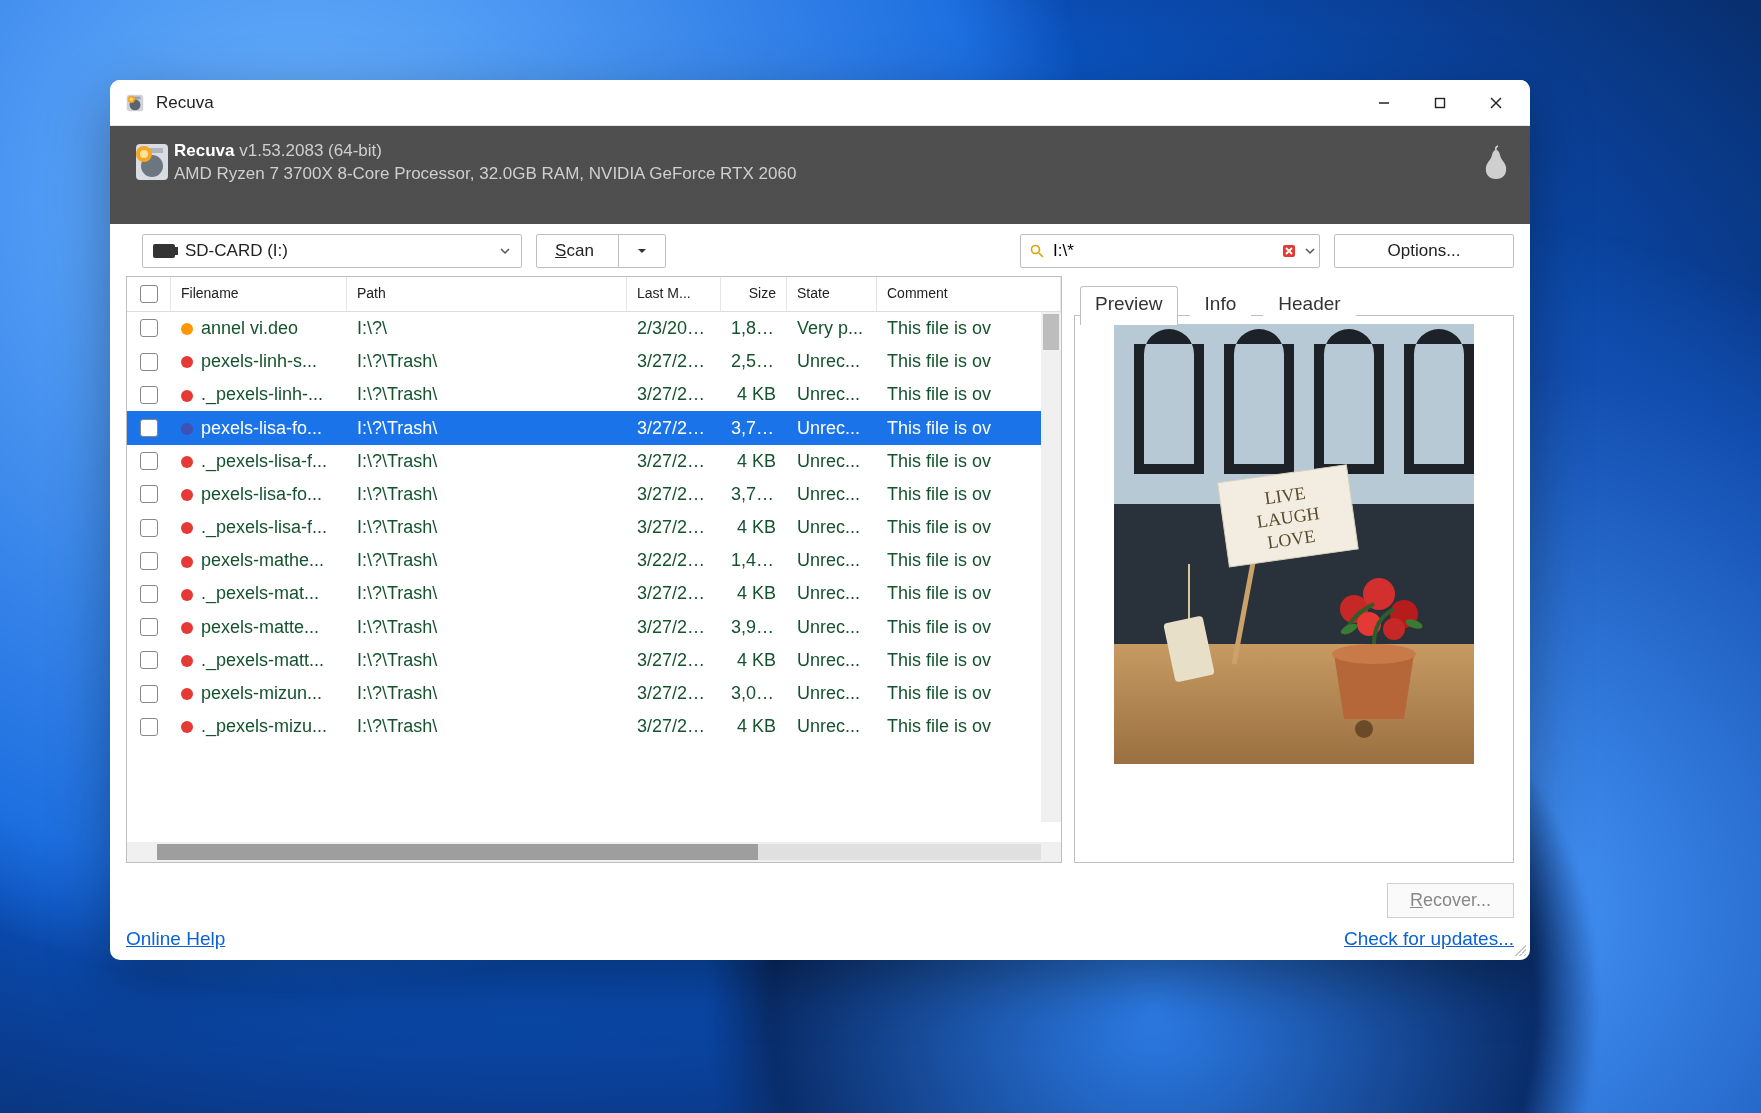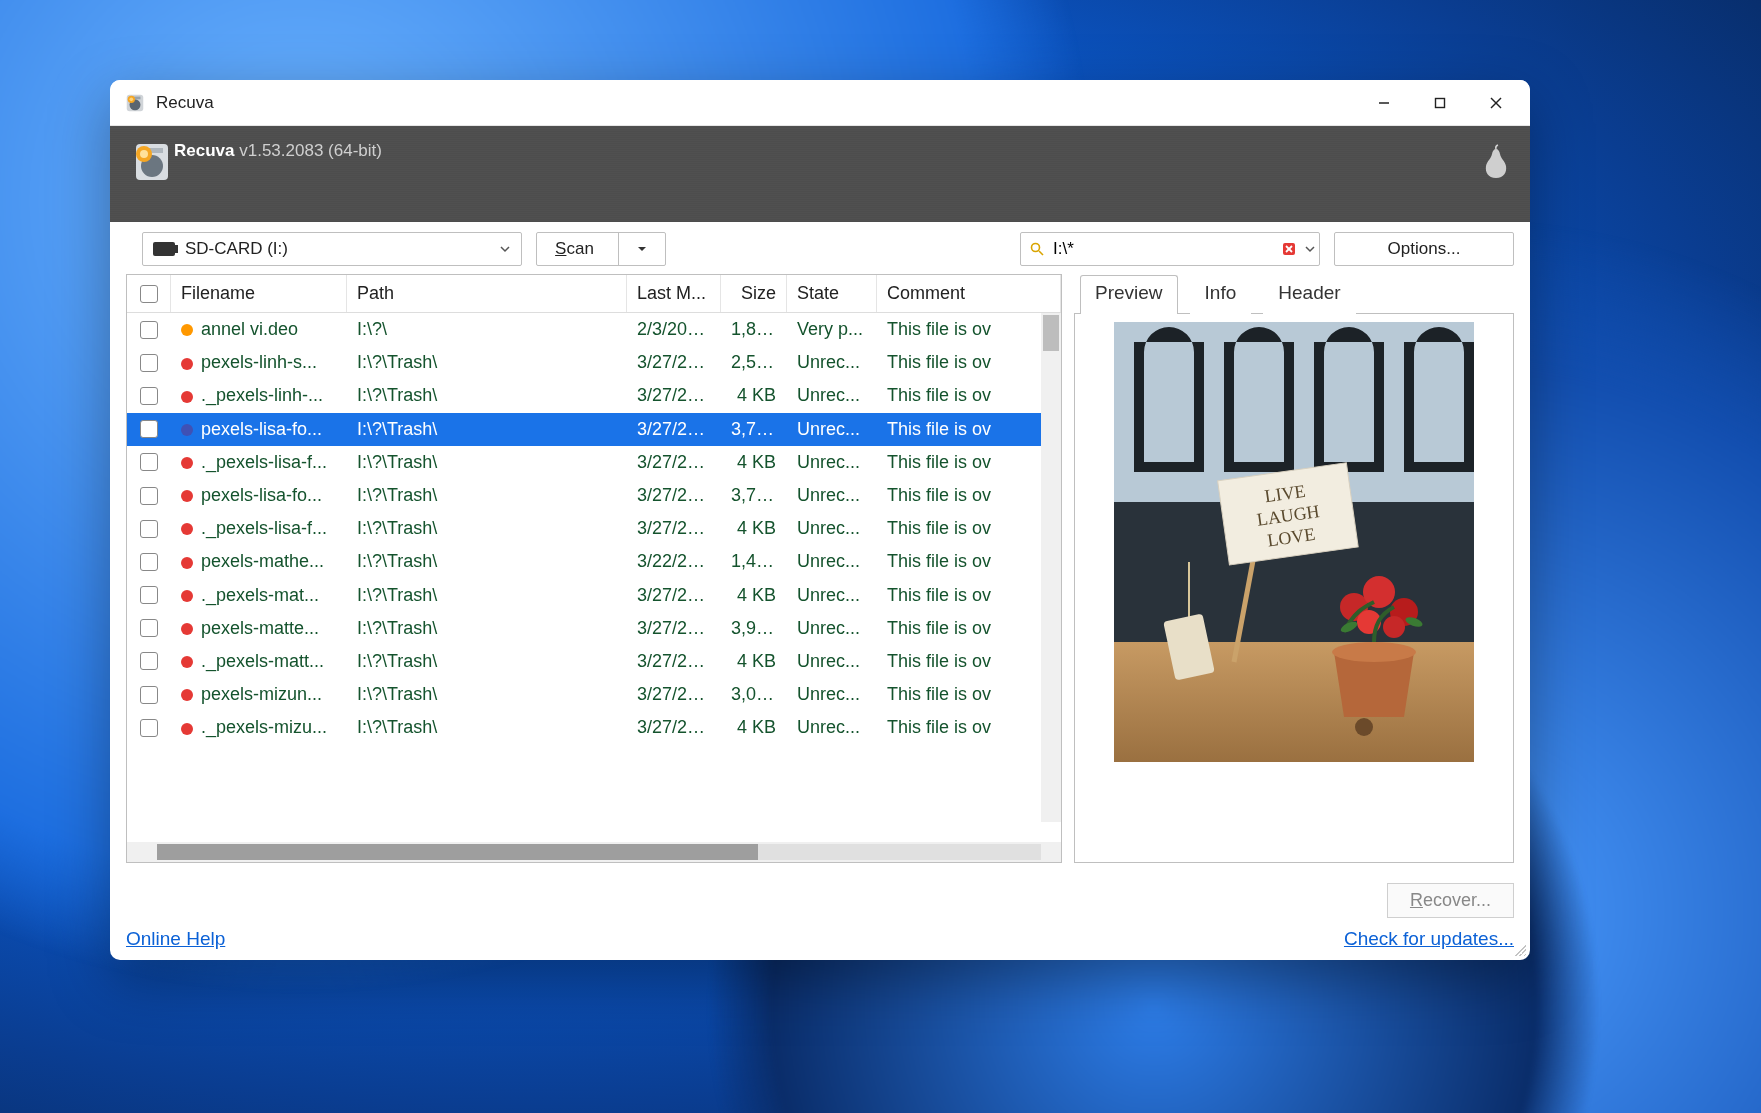--- a/index.html
+++ b/index.html
@@ -54,41 +54,41 @@
   .scan-btn .split { width:1px; height:100%; background:#bfbfbf; margin-left:6px;}
   .path-combo { width:300px; margin-left:auto; padding:0 8px; gap:8px; }
   .path-combo .search-ico { color:#d9a400; }
   .path-combo input { border:none; outline:none; flex:1; font-size:17px; background:transparent;}
   .path-combo .clear { color:#d93025; font-weight:bold; }
   .options-btn { width:180px; justify-content:center; }
   
   .main { flex:1; display:flex; gap:12px; padding:0 16px 10px 16px; min-height:0;}
   
   .list-pane { flex:1; border:1px solid #bfbfbf; display:flex; flex-direction:column; min-width:0; position:relative;}
-  .list-header { display:flex; background:#fff; border-bottom:1px solid #ddd; font-size:18px; color:#222;}
+  .list-header { display:flex; background:#fff; border-bottom:1px solid #ddd; font-size:14px; color:#222;}
   .list-header .hcell { padding:8px 10px; border-right:1px solid #e5e5e5; overflow:hidden; text-overflow:ellipsis; white-space:nowrap;}
   .col-chk{width:44px;flex:0 0 44px;display:flex;align-items:center;justify-content:center;}
   .col-fn{flex:0 0 176px;} .col-path{flex:0 0 280px;} .col-lm{flex:0 0 94px;}
   .col-sz{flex:0 0 66px; text-align:right;} .col-st{flex:0 0 90px;} .col-cm{flex:1;}
   .list-body { flex:1; overflow:hidden; position:relative; background:#fff;}
   .row { display:flex; align-items:center; height:33.2px; font-size:18px; color:#14532d; }
   .row .cell { padding:0 10px; overflow:hidden; text-overflow:ellipsis; white-space:nowrap; border-right:1px solid transparent;}
   .row.selected { background:#1a73e8; color:#fff; }
   .status-dot { width:12px;height:12px;border-radius:50%; display:inline-block; margin-right:8px; vertical-align:middle;}
   .dot-orange{background:#ff9800;} .dot-red{background:#e53935;} .dot-blue{background:#3f51b5;}
   .chk { width:18px;height:18px;border:1.5px solid #888;border-radius:3px;background:#fff;}
   .vscroll { position:absolute; right:0; top:0; bottom:20px; width:20px; background:#f0f0f0;}
   .vscroll .thumb{position:absolute; left:2px; right:2px; top:2px; height:36px; background:#bdbdbd;}
   .hscroll { height:20px; background:#f0f0f0; display:flex; align-items:center;}
   .hscroll .track{flex:1; height:16px; margin:0 20px 0 30px; background:#e0e0e0; position:relative;}
   .hscroll .thumb{position:absolute; left:0; top:0; bottom:0; width:68%; background:#9e9e9e;}
   
   .preview-pane { flex:0 0 440px; display:flex; flex-direction:column;}
   .tabs { display:flex; gap:12px; padding-left:6px;}
-  .tab { padding:6px 14px 10px; font-size:19px; color:#333; border:1px solid transparent; border-bottom:none; position:relative; top:1px; background:#fff;}
+  .tab { padding:6px 14px 10px; font-size:19px; color:#333; border:1px solid transparent; border-bottom:none; position:relative; top:10px; background:#fff;}
   .tab.active { border-color:#bfbfbf; border-radius:3px 3px 0 0; z-index:2;}
   .preview-box { flex:1; border:1px solid #bfbfbf; background:#fff; display:flex; align-items:flex-start; justify-content:center; padding:8px;}
   .preview-img { width:360px; height:440px; position:relative; overflow:hidden;}
   
   .status-row { display:flex; align-items:center; padding:10px 16px 6px; font-size:18px; color:#111;}
   .recover-btn { margin-left:auto; border:1px solid #cfcfcf; background:#fafafa; color:#888; padding:6px 22px; font-size:18px;}
   .recover-btn u { text-decoration:underline; }
   
   .footer-links { display:flex; padding:4px 16px 10px; font-size:19px;}
   .footer-links a { color:#0b61d6; text-decoration:underline; }
@@ -146,20 +146,21 @@
       <svg viewBox="0 0 44 44">
           <rect x="6" y="4" width="32" height="36" rx="4" fill="#d9dde1"></rect>
           <circle cx="22" cy="26" r="11" fill="#6b7680"></circle>
           <rect x="11" y="8" width="22" height="5" fill="#aeb6bd"></rect>
           <circle cx="14" cy="14" r="8" fill="#f5a623"></circle>
           <circle cx="14" cy="14" r="4" fill="#ffe19a"></circle>
         </svg>
     </span>
     <div class="header-text">
       <div class="line0"><b>Recuva</b> <span>v1.53.2083 (64-bit)</span></div>
+      <div>AMD Ryzen 7 3700X 8-Core Processor, 32.0GB RAM, NVIDIA GeForce RTX 2060</div>
     </div>
     <span class="pear">
       <svg viewBox="0 0 28 36">
           <path d="M14 34 C6 34 3 28 4 22 C5 17 9 15 10 10 C10.5 7 12 5 14 5 C16 5 17.5 7 18 10 C19 15 23 17 24 22 C25 28 22 34 14 34 Z" fill="#cfcfcf"></path>
           <path d="M14 5 C14 5 13 2 16 1" stroke="#cfcfcf" stroke-width="1.6" fill="none"></path>
         </svg>
     </span>
   </div>
 
   <div class="toolbar">

